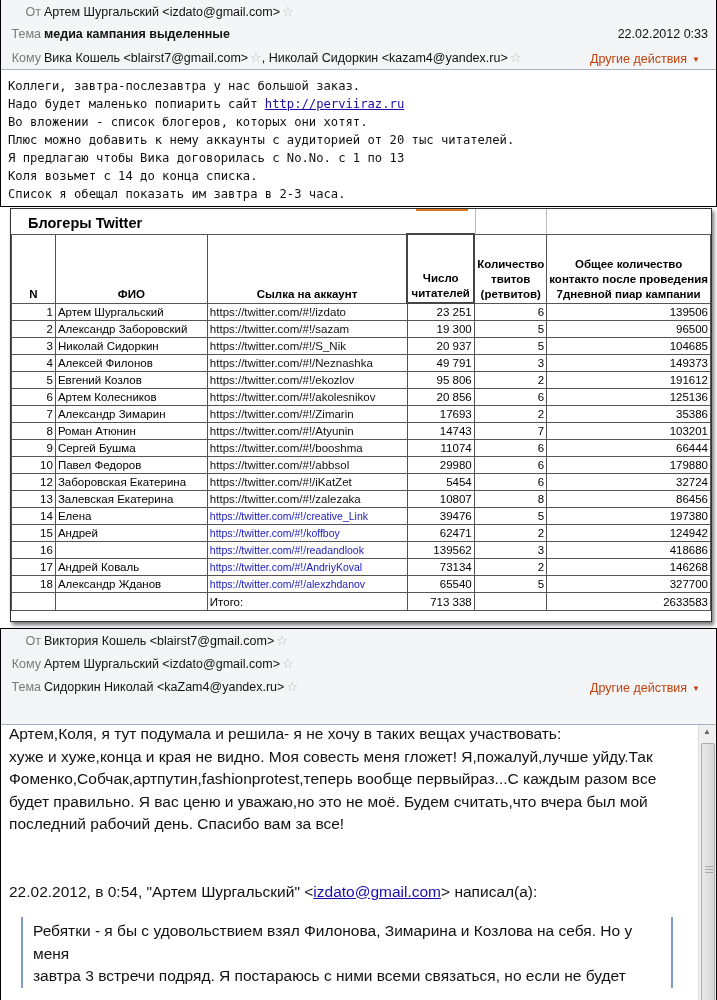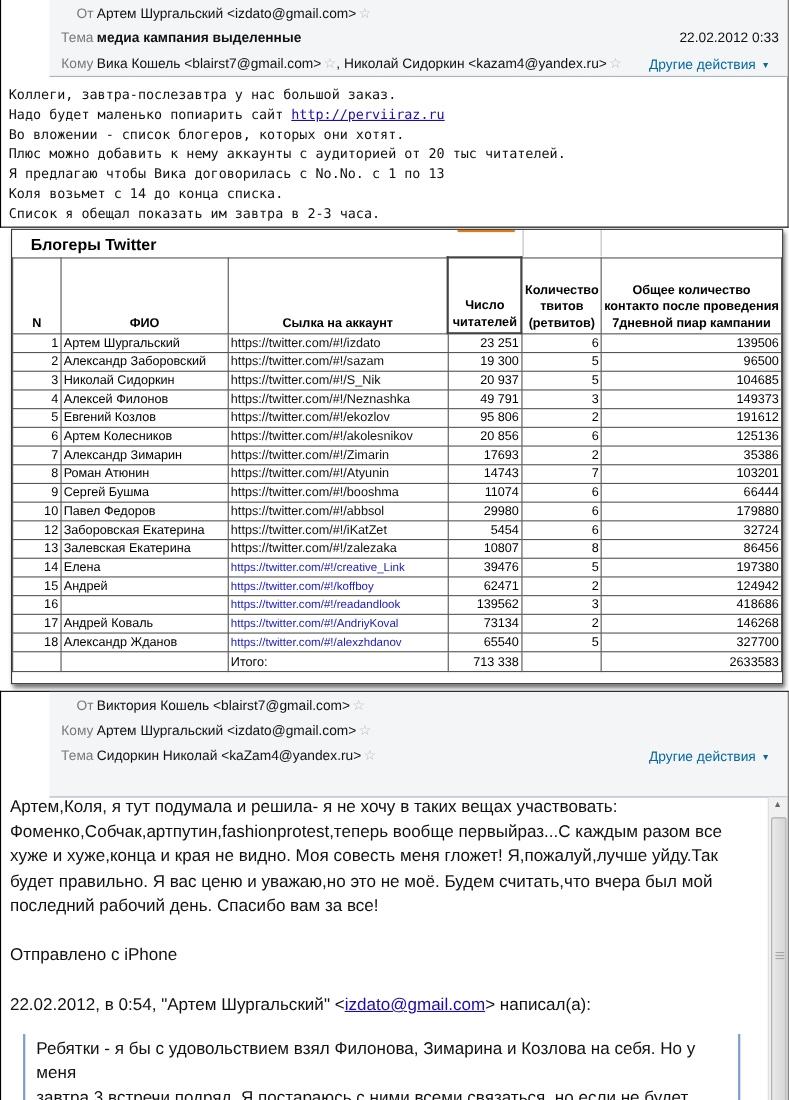--- a/index.html
+++ b/index.html
@@ -1,27 +1,27 @@
 <!DOCTYPE html>
 <html><head>
 <meta charset="utf-8">
 <style>
   html, body { margin:0; padding:0; background:#ffffff; }
   body { width:717px; height:1000px; position:relative; overflow:hidden; font-family:"Liberation Sans", sans-serif; color:#000; }
 
   
   .mail1 { position:absolute; left:0; top:0; width:715px; height:206px; border:1px solid #000; border-top:none; background:#fff; }
-  .hdr { background:#f4f5f7; border-bottom:1px solid #a7b2c4;margin-left:44px; }
+  .hdr { background:#f4f5f7; border-bottom:1px solid #a7b2c4; }
   .hrow { position:relative; height:23px; line-height:23px; font-size:12.5px; white-space:nowrap; }
   .hlabel { display:inline-block; width:40px; text-align:right; color:#7a7a7a; padding-right:3px; }
   .hval { color:#111; }
   .hval.bold { font-weight:bold; }
   .star { color:#b8b8b8; font-size:13px; margin-left:2px; }
   .hright { position:absolute; right:8px; top:0; color:#111; }
-  .actions { position:absolute; right:16px; top:2px; color:#0369a1; cursor:pointer; }
+  .actions { position:absolute; right:16px; top:2px; color:#c2410c; cursor:pointer; }
   .actions .caret { font-size:8px; margin-left:5px; vertical-align:middle; }
   .mono { font-family:"DejaVu Sans Mono", monospace; font-size:12.2px; line-height:18px; padding:7px 16px 0 7px; color:#111; white-space:pre; }
   .mono a { color:#1a0dab; text-decoration:underline; }
 
   
   .sheet { position:absolute; left:10px; top:208px; width:700px; height:412px; background:#fff; border:1px solid #333;
            box-shadow:2px 3px 4px rgba(0,0,0,0.55); overflow:hidden; }
   .sheet-title { position:absolute; left:17px; top:6px; font-weight:bold; font-size:14.5px; }
   table.grid { position:absolute; left:0; top:24px; border-collapse:collapse; font-size:11.5px; table-layout:fixed; }
   table.grid td, table.grid th { border:1px solid #555; padding:0 2px; height:16px; line-height:16px; overflow:hidden; white-space:nowrap; }
@@ -250,26 +250,25 @@
       <span class="hlabel">Кому</span><span class="hval">Артем Шургальский &lt;izdato@gmail.com&gt;</span><span class="star">☆</span>
     </div>
     <div class="hrow">
       <span class="hlabel">Тема</span><span class="hval">Сидоркин Николай &lt;kaZam4@yandex.ru&gt;</span><span class="star">☆</span>
       <span class="actions"><span>Другие действия</span><span class="caret">▼</span></span>
     </div>
   </div>
 
   <div class="body2">
     <p>Артем,Коля, я тут подумала и решила- я не хочу в таких вещах участвовать:</p>
+    <p>хуже и хуже,конца и края не видно. Моя совесть меня гложет! Я,пожалуй,лучше уйду.Так</p>
     <p>Фоменко,Собчак,артпутин,fashionprotest,теперь вообще первыйраз...С каждым разом все</p>
-    <p>хуже и хуже,конца и края не видно. Моя совесть меня гложет! Я,пожалуй,лучше уйду.Так</p>
     <p>будет правильно. Я вас ценю и уважаю,но это не моё. Будем считать,что вчера был мой</p>
     <p>последний рабочий день. Спасибо вам за все!</p>
     <div class="gap"></div>
-    <p>Отправлено с iPhone</p>
     <div class="gap"></div>
     <p><span>22.02.2012, в 0:54, "Артем Шургальский" &lt;</span><a>izdato@gmail.com</a><span>&gt; написал(а):</span></p>
     <div class="quote">
       <p>Ребятки - я бы с удовольствием взял Филонова, Зимарина и Козлова на себя. Но у меня</p>
       <p>завтра 3 встречи подряд. Я постараюсь с ними всеми связаться, но если не будет</p>
     </div>
   </div>
 
   <div class="scrollbar">
     <span class="scroll-up">▲</span>

